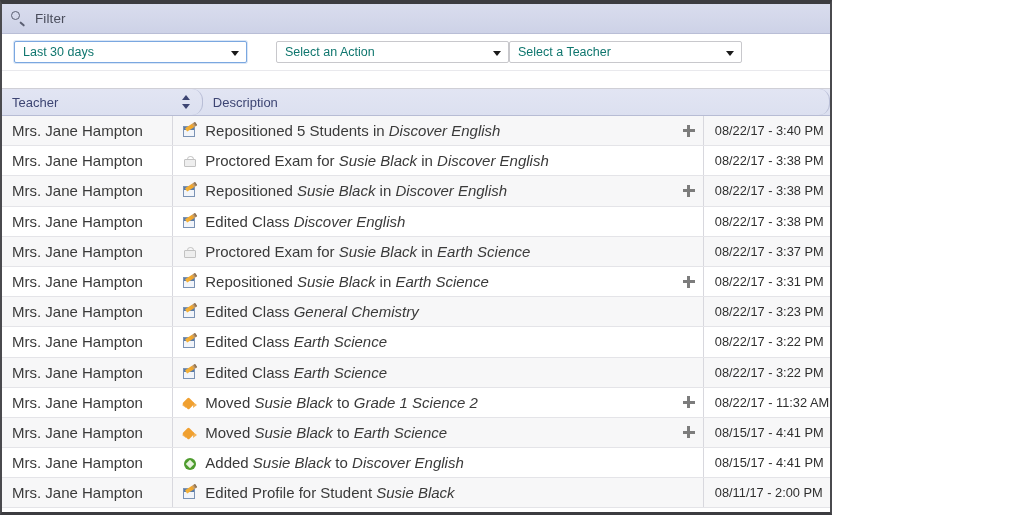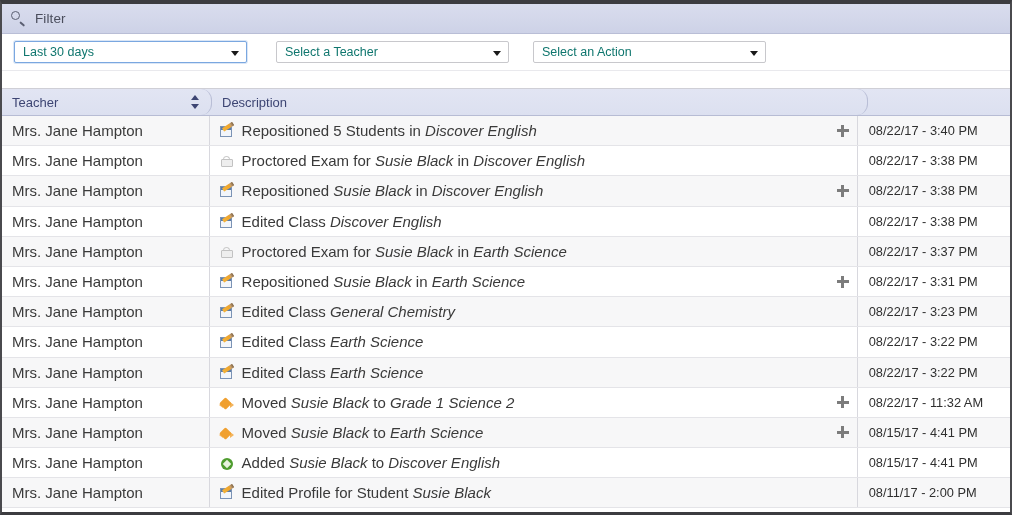--- a/index.html
+++ b/index.html
@@ -10,21 +10,21 @@
   body {
     width: 1024px;
     height: 515px;
     overflow: hidden;
     font-family: "Liberation Sans", sans-serif;
     -webkit-font-smoothing: antialiased;
   }
 
   .app {
     position: relative;
-    width: 1012px;
+    width: 832px;
     height: 515px;
     box-sizing: border-box;
     border-top: 4px solid #3c3c40;
     border-left: 2px solid #4a4a4e;
     border-right: 2px solid #4a4a4e;
     border-bottom: 3px solid #3c3c40;
     background: #ffffff;
     overflow: hidden;
   }
 
@@ -321,26 +321,26 @@
         <span class="handle"></span>
     </span>
     <span class="filter-label">Filter</span>
   </div>
 
   <div class="selector-row">
     <div class="select-box focused" id="sel-range">
       <span>Last 30 days</span>
       <span class="caret"></span>
     </div>
+    <div class="select-box" id="sel-action">
+      <span>Select an Action</span>
+      <span class="caret"></span>
+    </div>
     <div class="select-box" id="sel-teacher">
       <span>Select a Teacher</span>
-      <span class="caret"></span>
-    </div>
-    <div class="select-box" id="sel-action">
-      <span>Select an Action</span>
       <span class="caret"></span>
     </div>
   </div>
 
   <div class="strip"></div>
 
   <div class="grid">
     <div class="grid-head">
       <div class="th col-teacher">
         <span class="label">Teacher</span>

